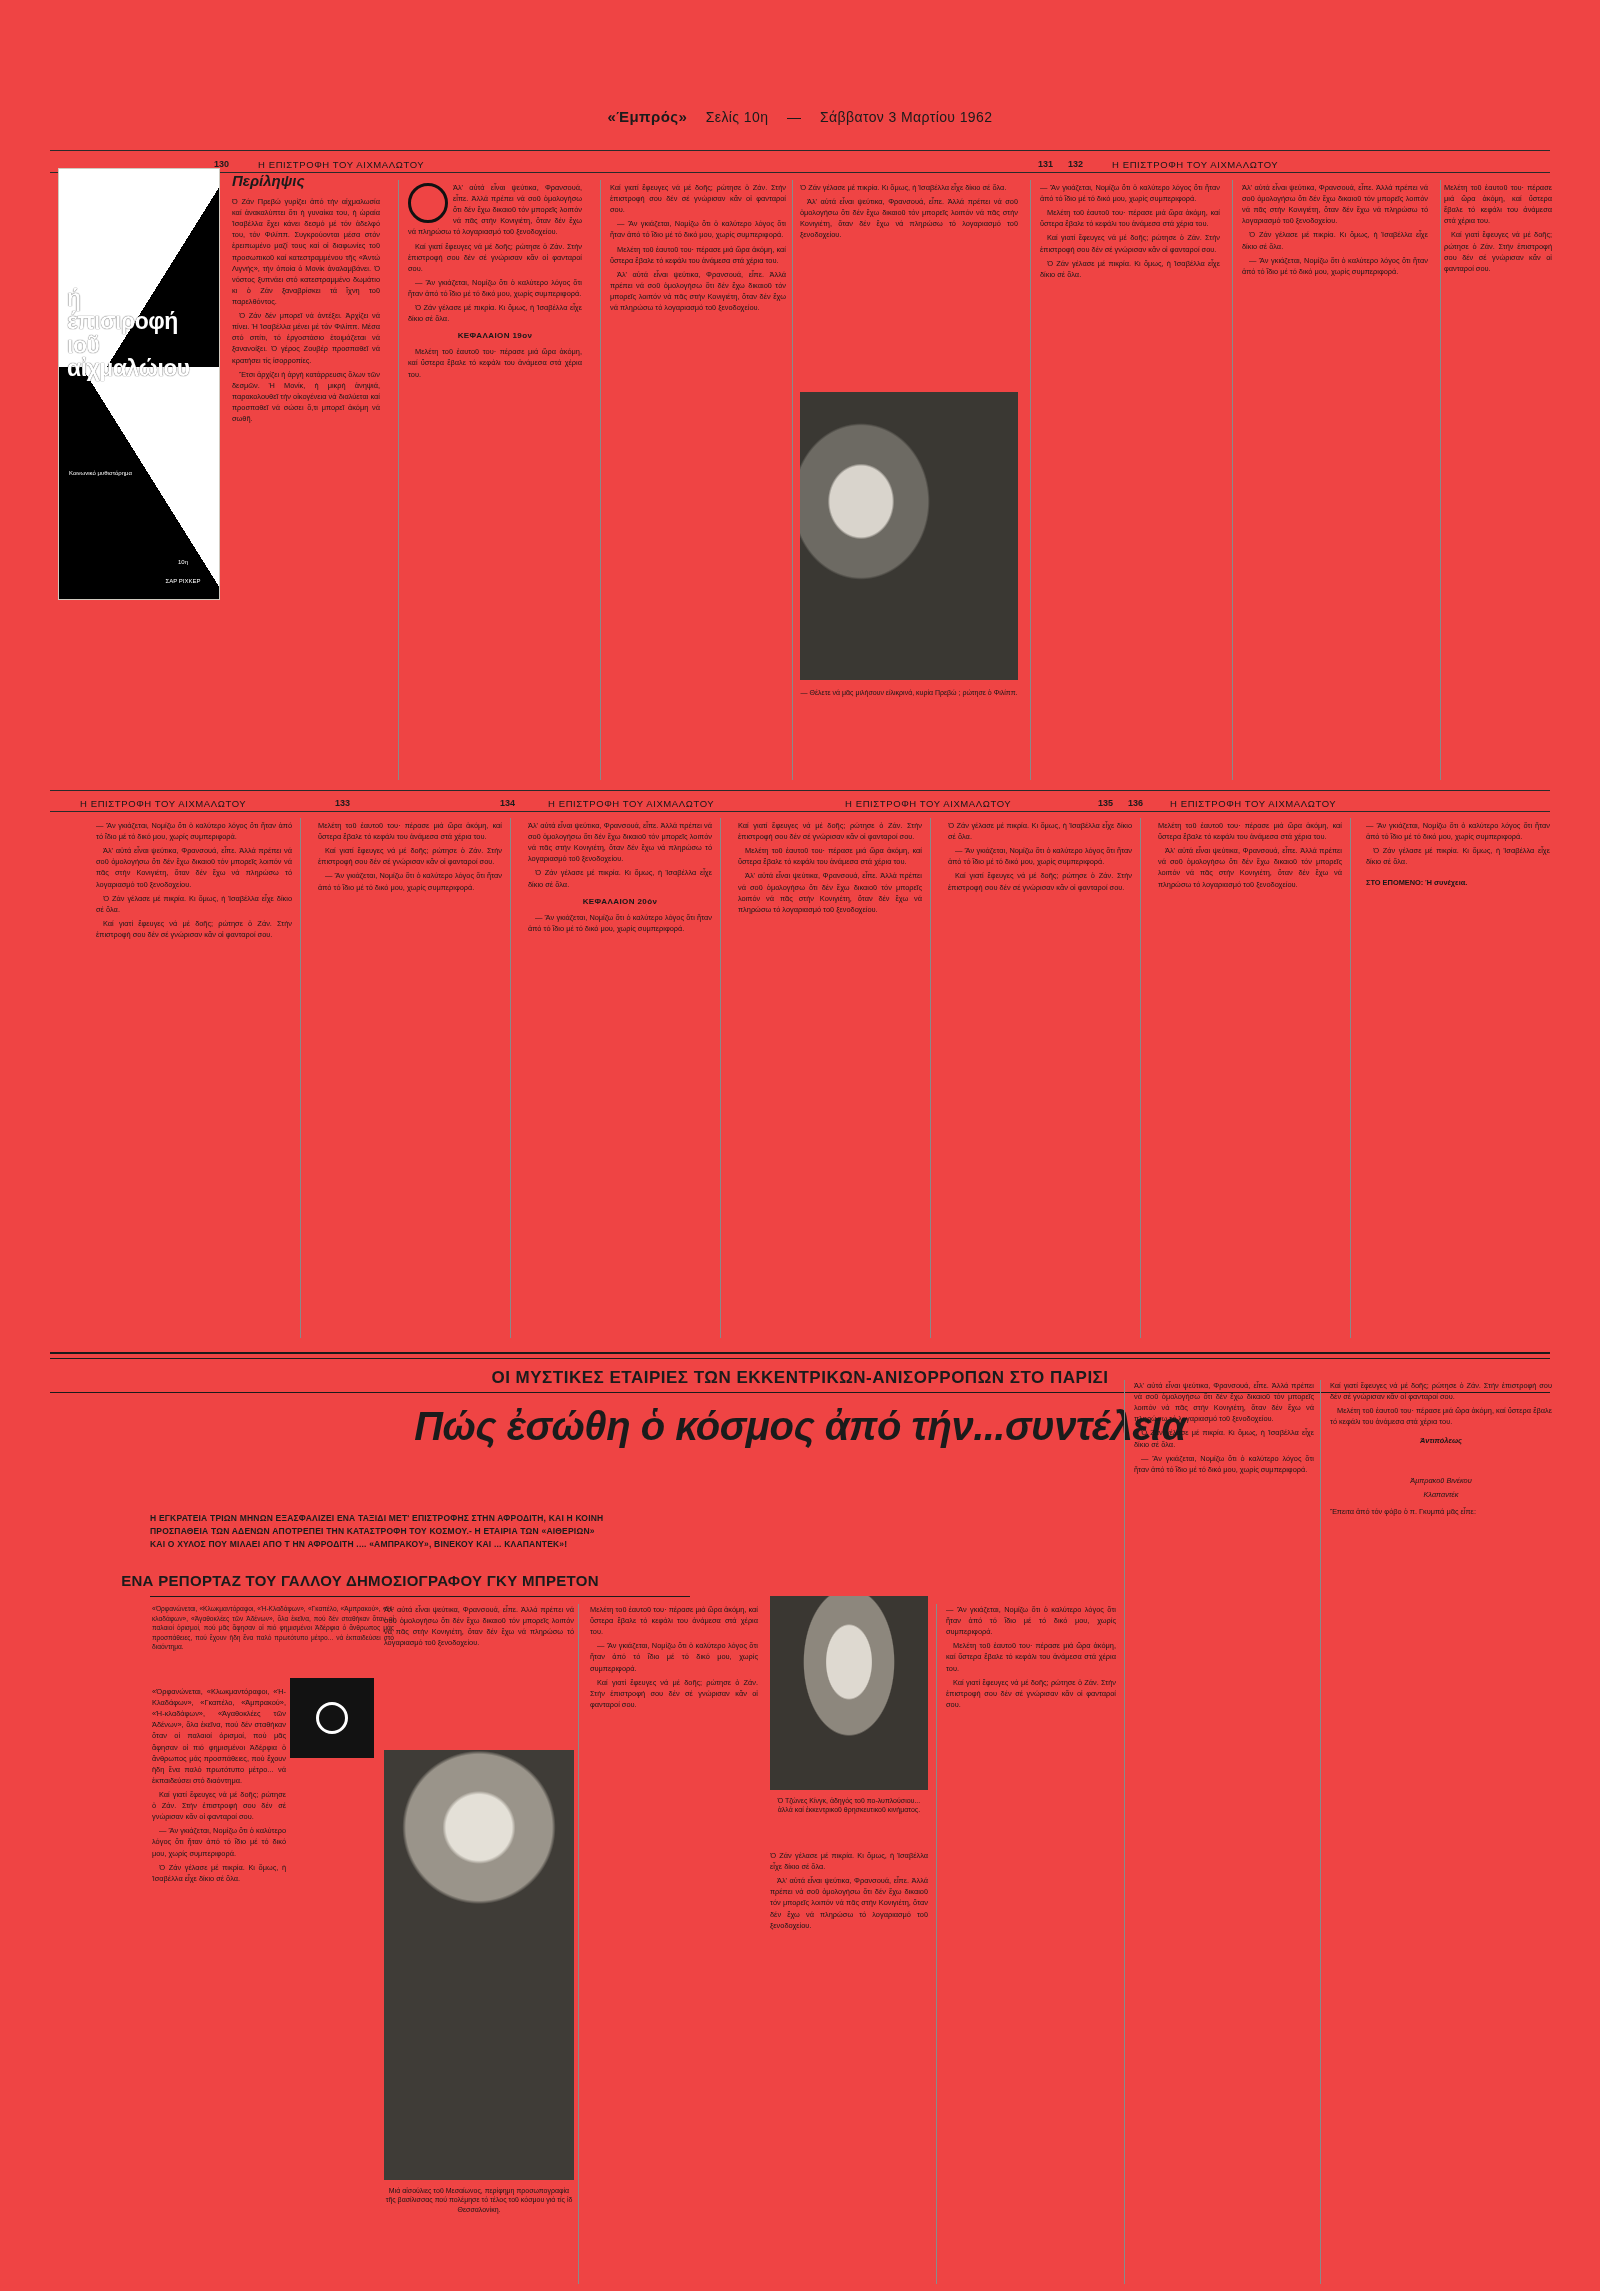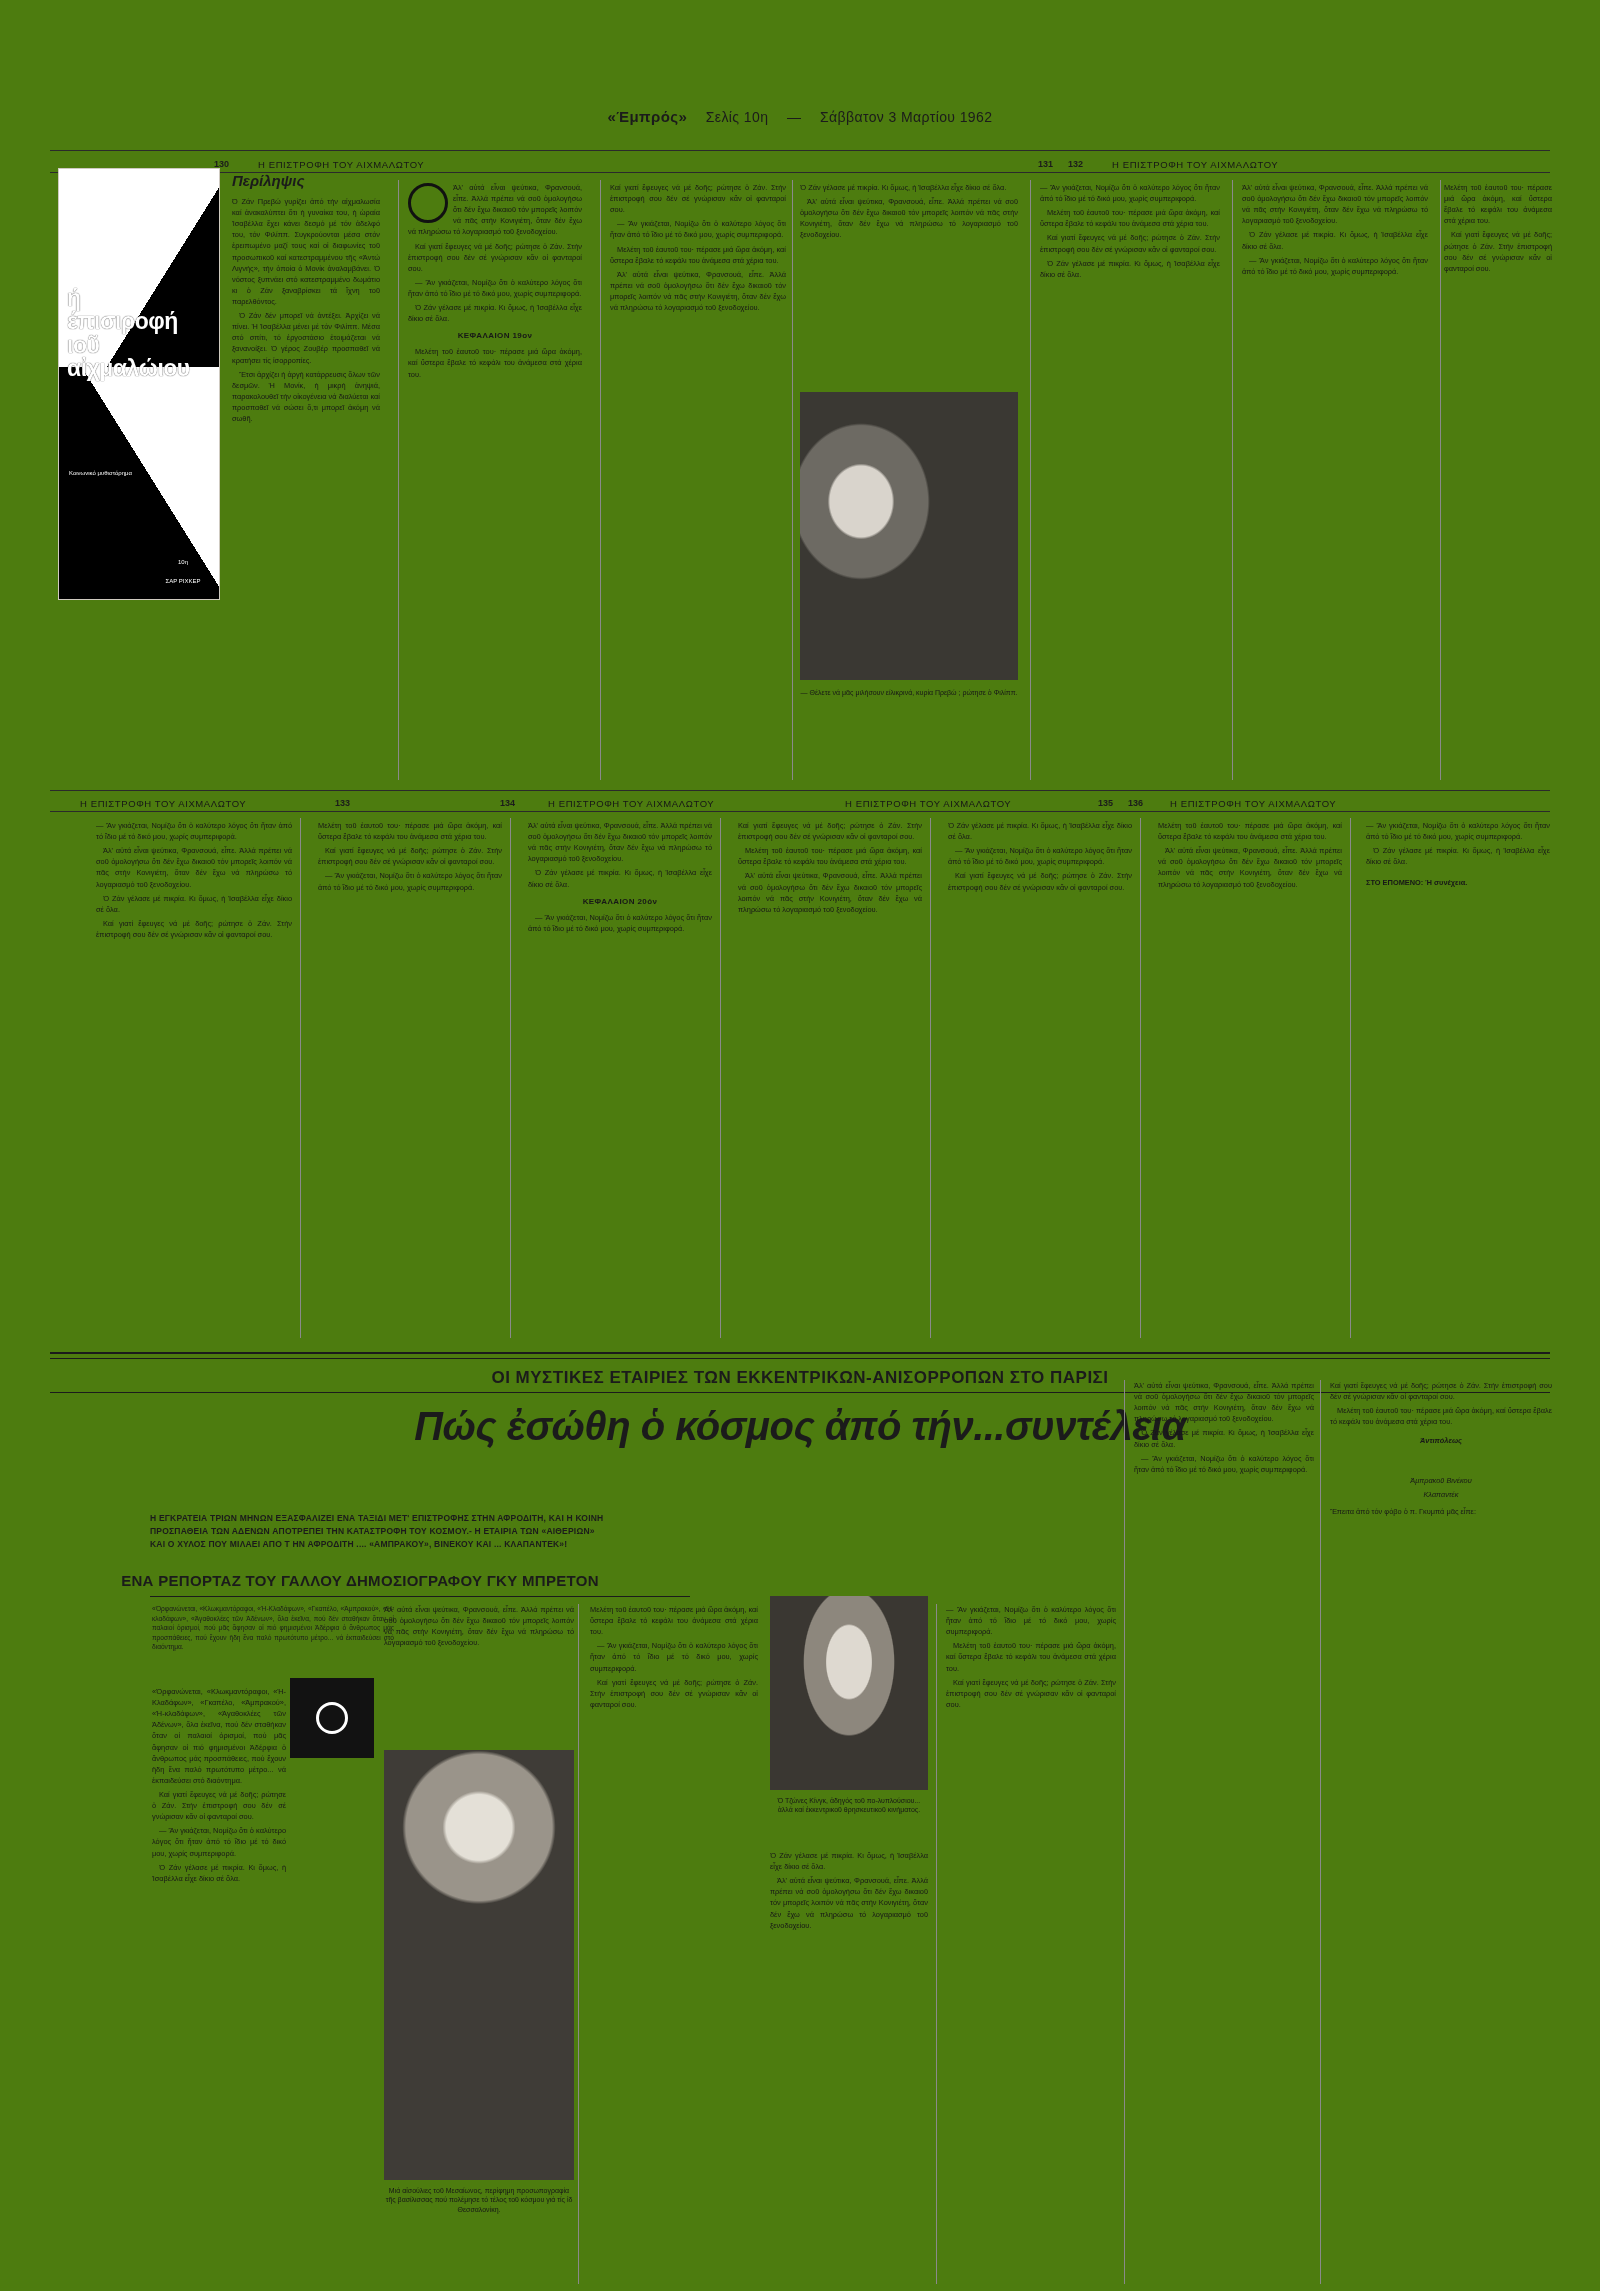--- a/index.html
+++ b/index.html
@@ -5,21 +5,21 @@
   html,body{margin:0;padding:0;background:#ffffff;}
   body{
     width:1600px;height:2291px;
     font-family:"Liberation Sans", sans-serif;
     color:#1b1b1b;
     position:relative;
     overflow:hidden;
   }
   .page{
     position:absolute;inset:0;
-    background:#4d7c0f;
+    background:#ef4444;
   }
   
   .masthead{
     position:absolute;left:0;right:0;top:108px;
     text-align:center;
     font-size:14px;
     letter-spacing:.4px;
   }
   .masthead .paper{font-weight:bold;font-size:15px;}
   .masthead .sep{display:inline-block;width:10px;}

